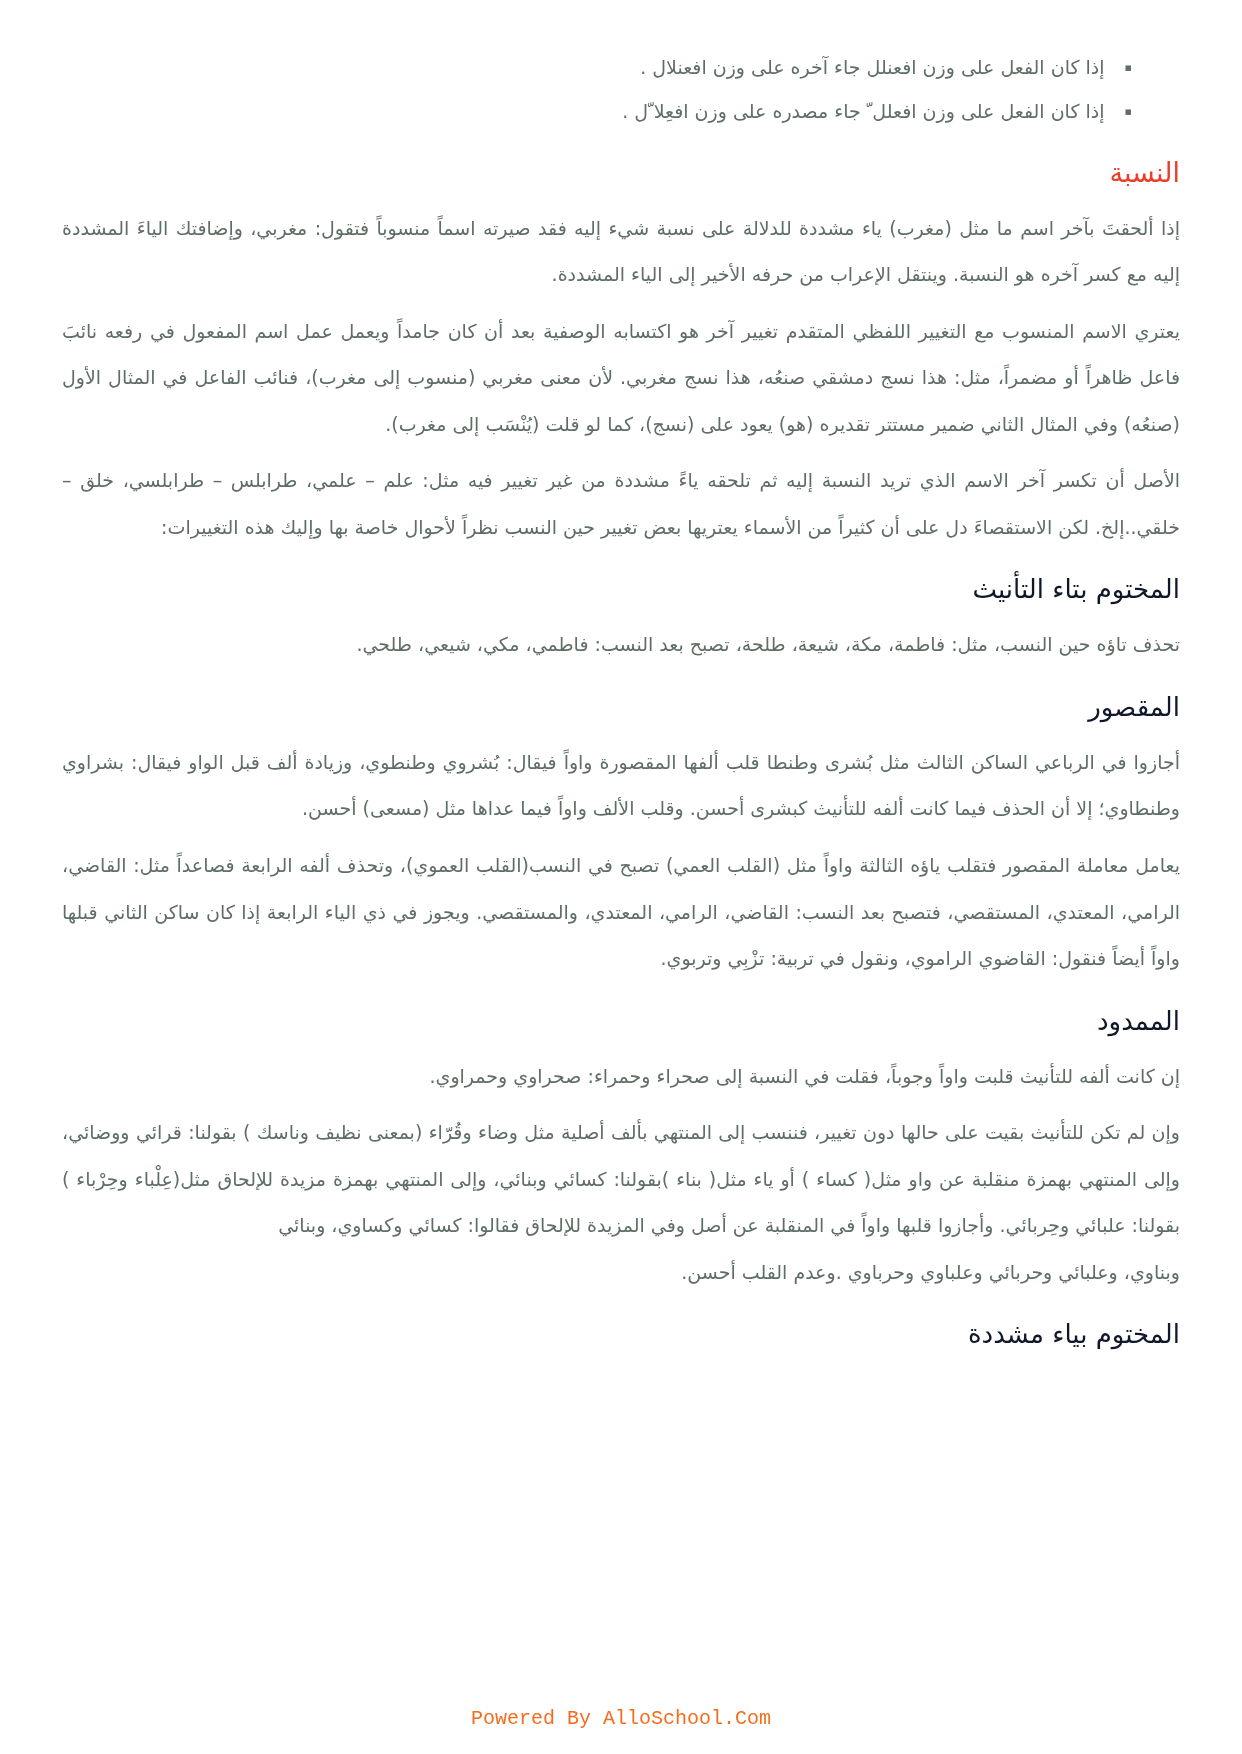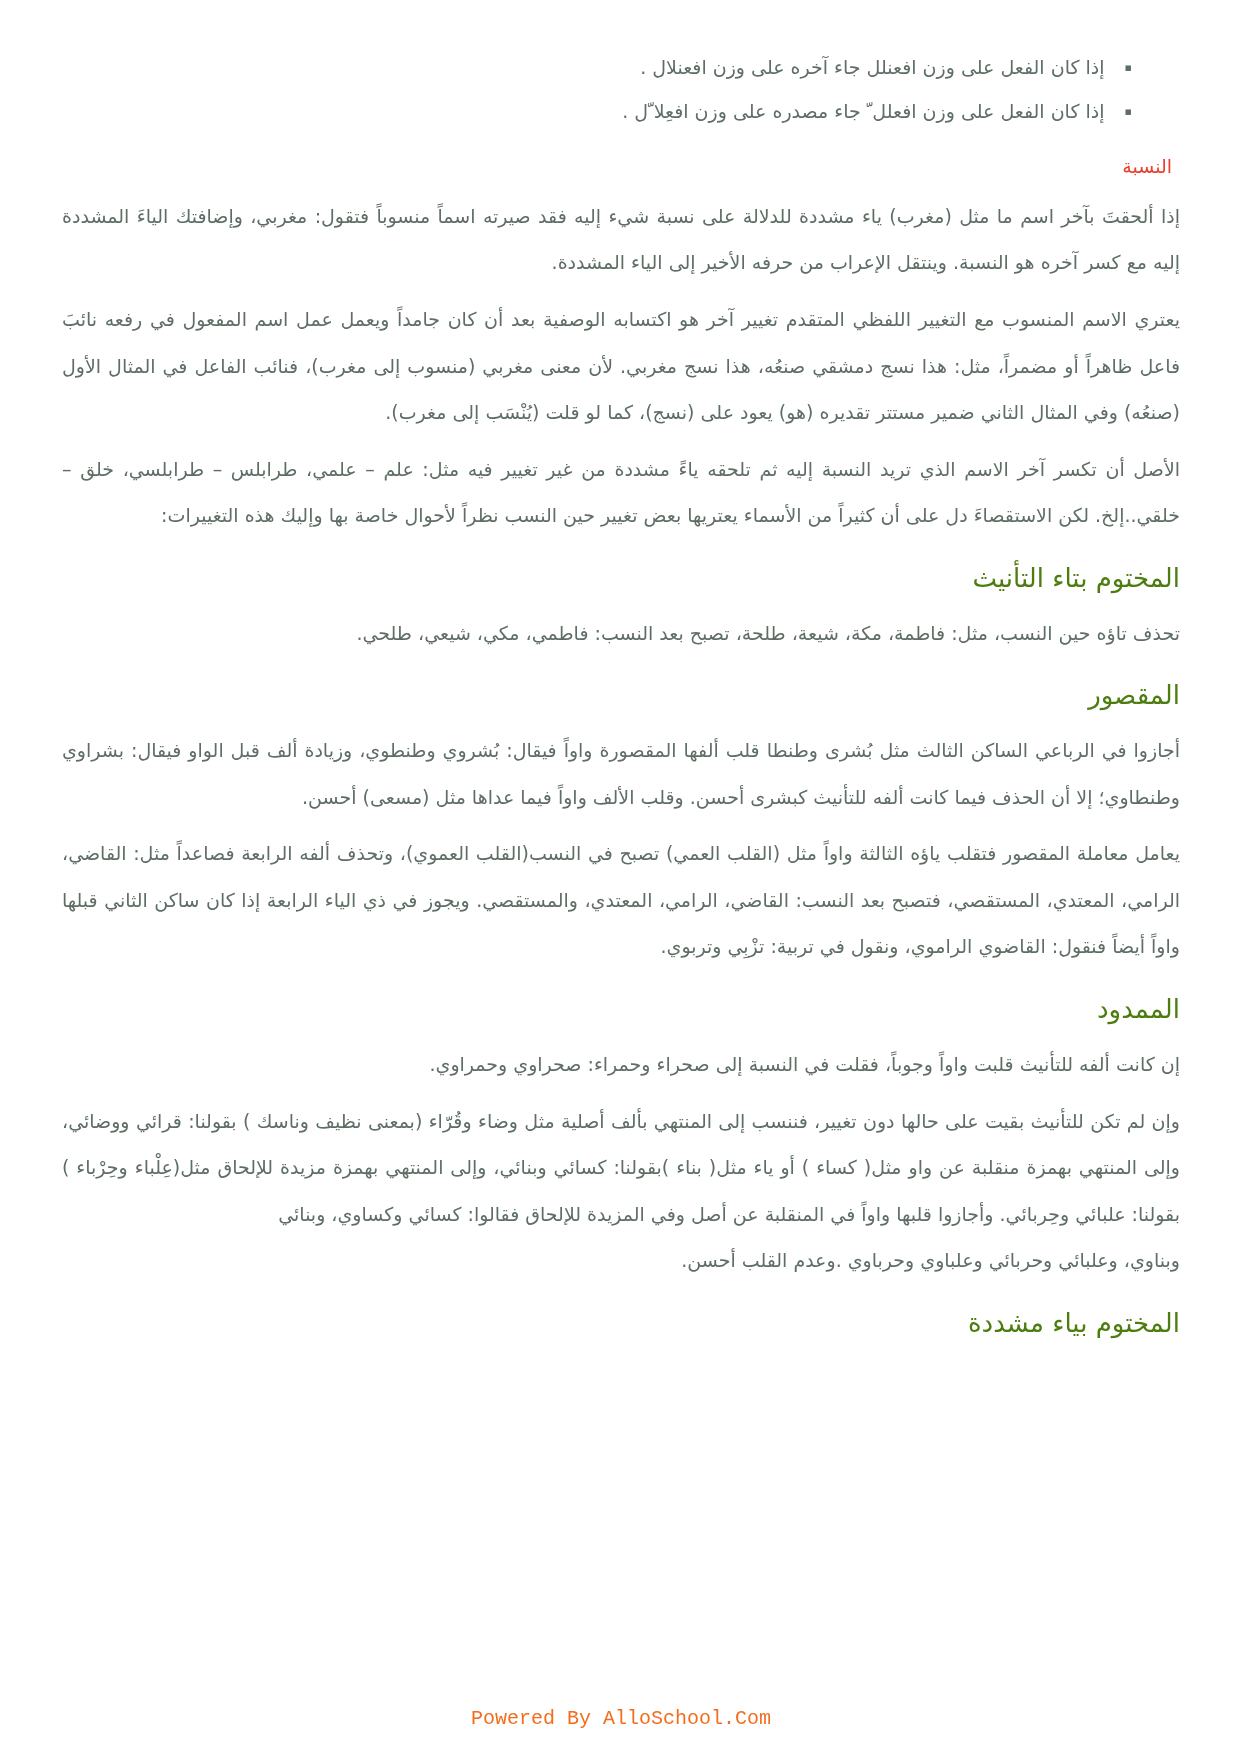--- a/index.html
+++ b/index.html
@@ -27,27 +27,27 @@
   .bullet-marker {
     font-size: 11px;
     margin-left: 20px;
     position: relative;
     top: -3px;
     color: #5e6e64;
     flex: 0 0 auto;
   }
   h1.red-heading {
     color: #e8402d;
-    font-size: 19px;
+    font-size: 27px;
     font-weight: 500;
-    margin: 20px 8px 12px 0;
+    margin: 20px 0 12px 0;
     line-height: 1.45;
   }
   h2.green-heading {
-    color: #4d7c0f;
+    color: #0f172a;
     font-size: 26px;
     font-weight: 500;
     margin: 20px 0 12px 0;
     line-height: 1.5;
   }
   p.body-par {
     font-size: 19px;
     line-height: 2.45;
     text-align: justify;
     text-justify: inter-word;

